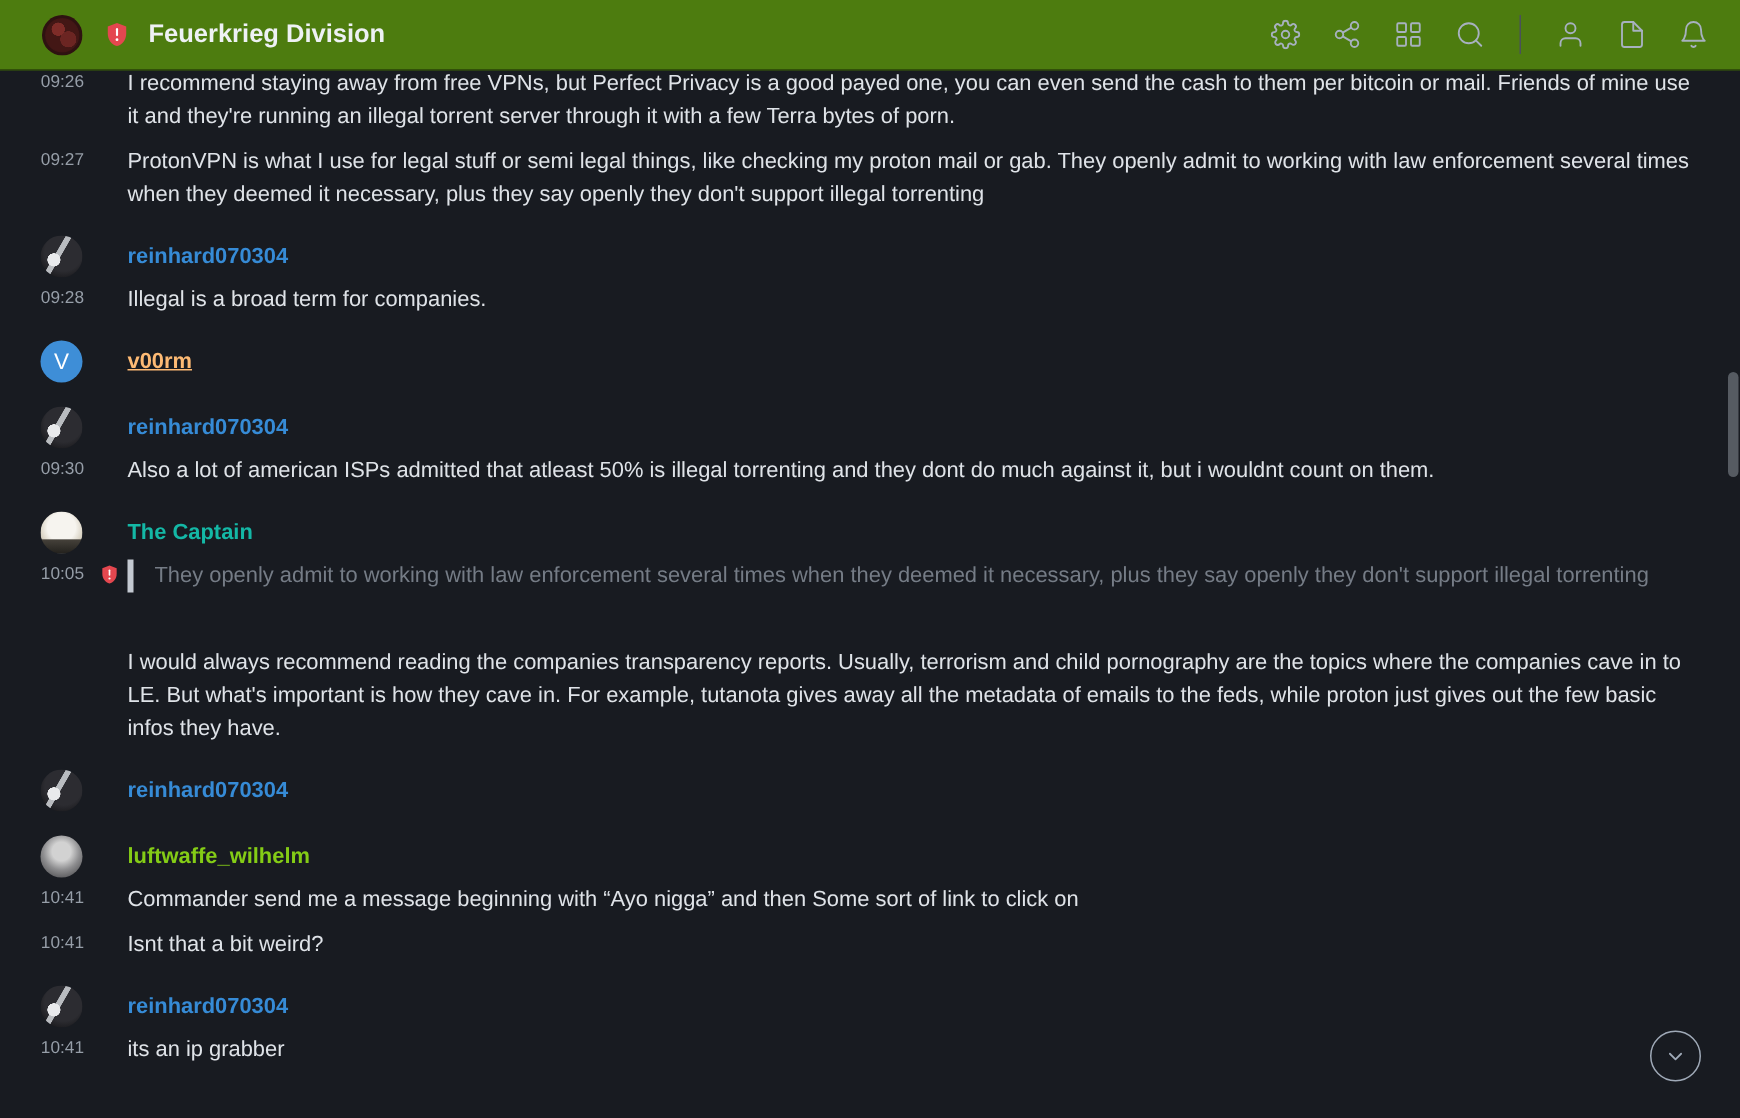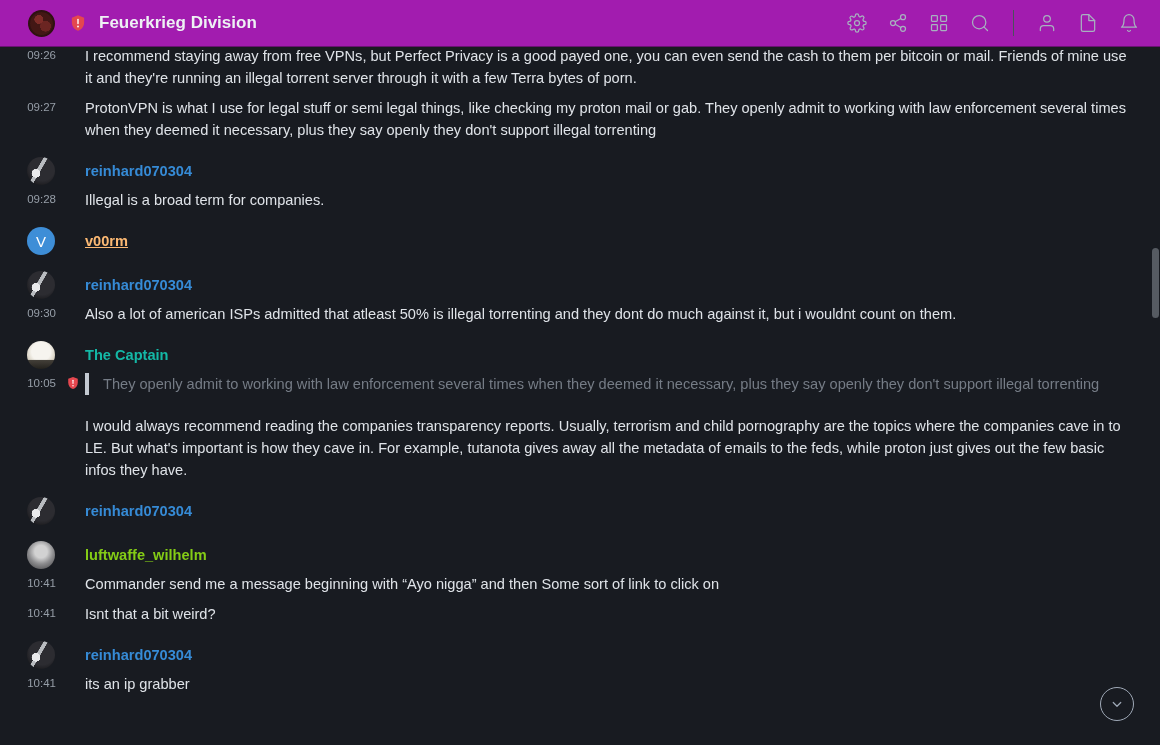--- a/index.html
+++ b/index.html
@@ -7,21 +7,21 @@
   body {
     background: #181b21;
     font-family: "Liberation Sans", sans-serif;
     color: #dfe3e8;
   }
   .app { position: relative; width: 1160px; height: 745px; overflow: hidden; }
 
   
   .chat-header {
     position: absolute; top: 0; left: 0; right: 0; height: 47px;
-    background: #a21caf;
+    background: #4d7c0f;
     display: flex; align-items: center;
     padding: 0 16px 0 28px;
     z-index: 5;
     border-bottom: 1px solid rgba(0,0,0,.35);
   }
   .room-avatar {
     width: 27px; height: 27px; border-radius: 50%;
     background:
       radial-gradient(circle at 40% 35%, #7e2c28 0 18%, transparent 19%),
       radial-gradient(circle at 65% 60%, #6b2522 0 22%, transparent 23%),
@@ -84,21 +84,21 @@
   .msg .time {
     position: absolute; left: 0; top: 4px; width: 56px;
     text-align: right;
     font-size: 11.5px; color: #969ea8;
   }
   .msg .mshield { position: absolute; left: 66px; top: 3px; display: flex; }
   .msg .body { font-size: 14.6px; line-height: 22px; color: #dfe3e8; max-width: 1048px; }
   .msg .quote {
     border-left: 4px solid #c3c9d1;
     padding-left: 14px;
-    margin-bottom: 20px;
+    margin-bottom: 36px;
     color: #757c86;
     font-size: 14.6px; line-height: 22px;
     max-width: 1030px;
     cursor: pointer;
   }
 
   
   .scroll-thumb {
     position: absolute; right: 1px; top: 248px;
     width: 7px; height: 70px; border-radius: 4px;

